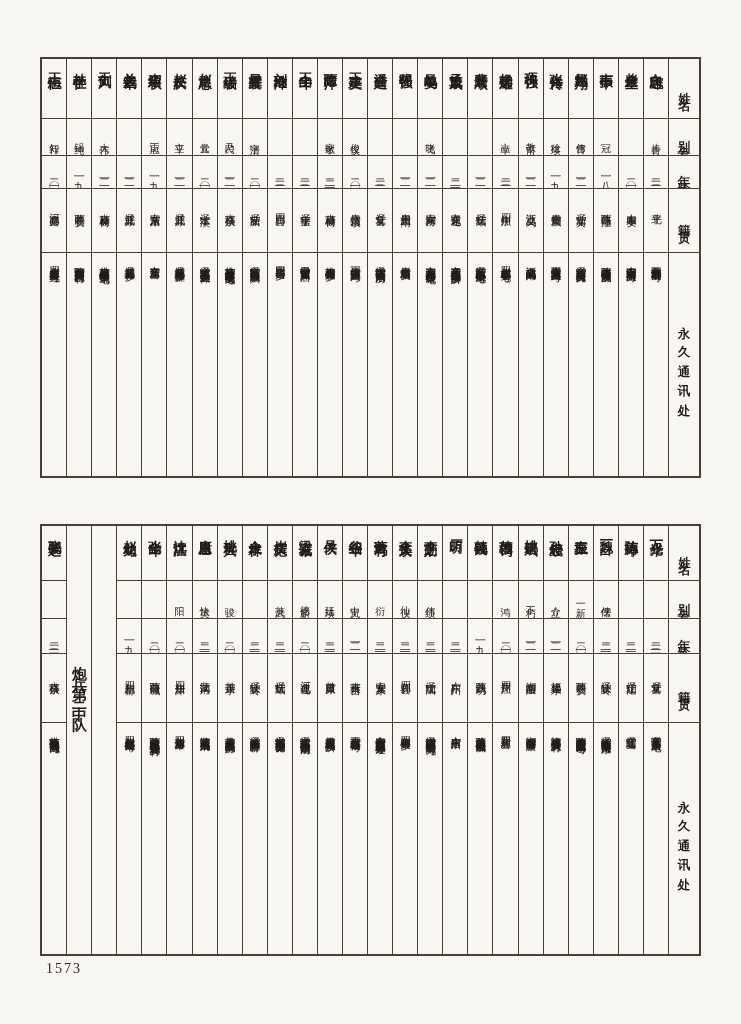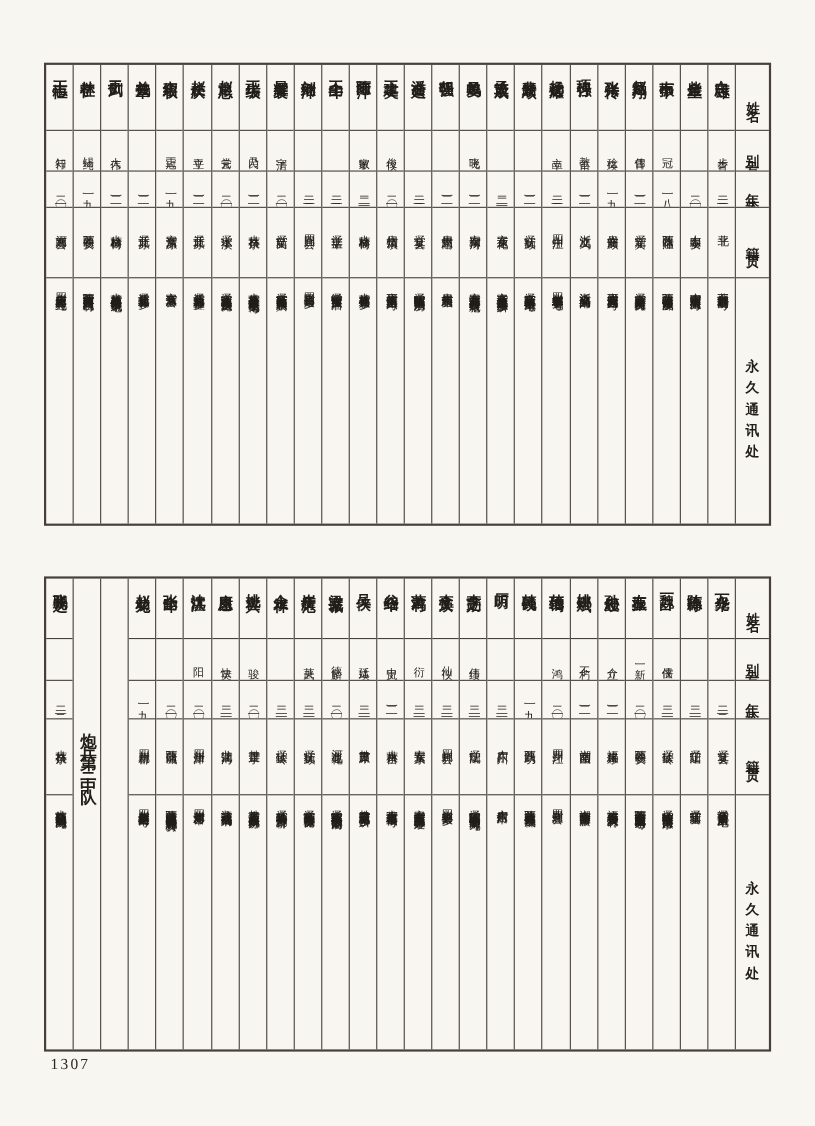--- a/index.html
+++ b/index.html
@@ -931,14 +931,14 @@
           <span class="vspan">二三</span>
         </div>
         <div class="cell cell-native">
           <span class="vspan">吉林扶余</span>
         </div>
         <div class="cell cell-addr">
           <span class="vspan">吉林扶余西北区关清州胡同五九号</span>
         </div>
       </div>
     </div>
-  <div class="pagenum">1307</div>
+  <div class="pagenum">1573</div>
 </div>
 
 </body></html>

